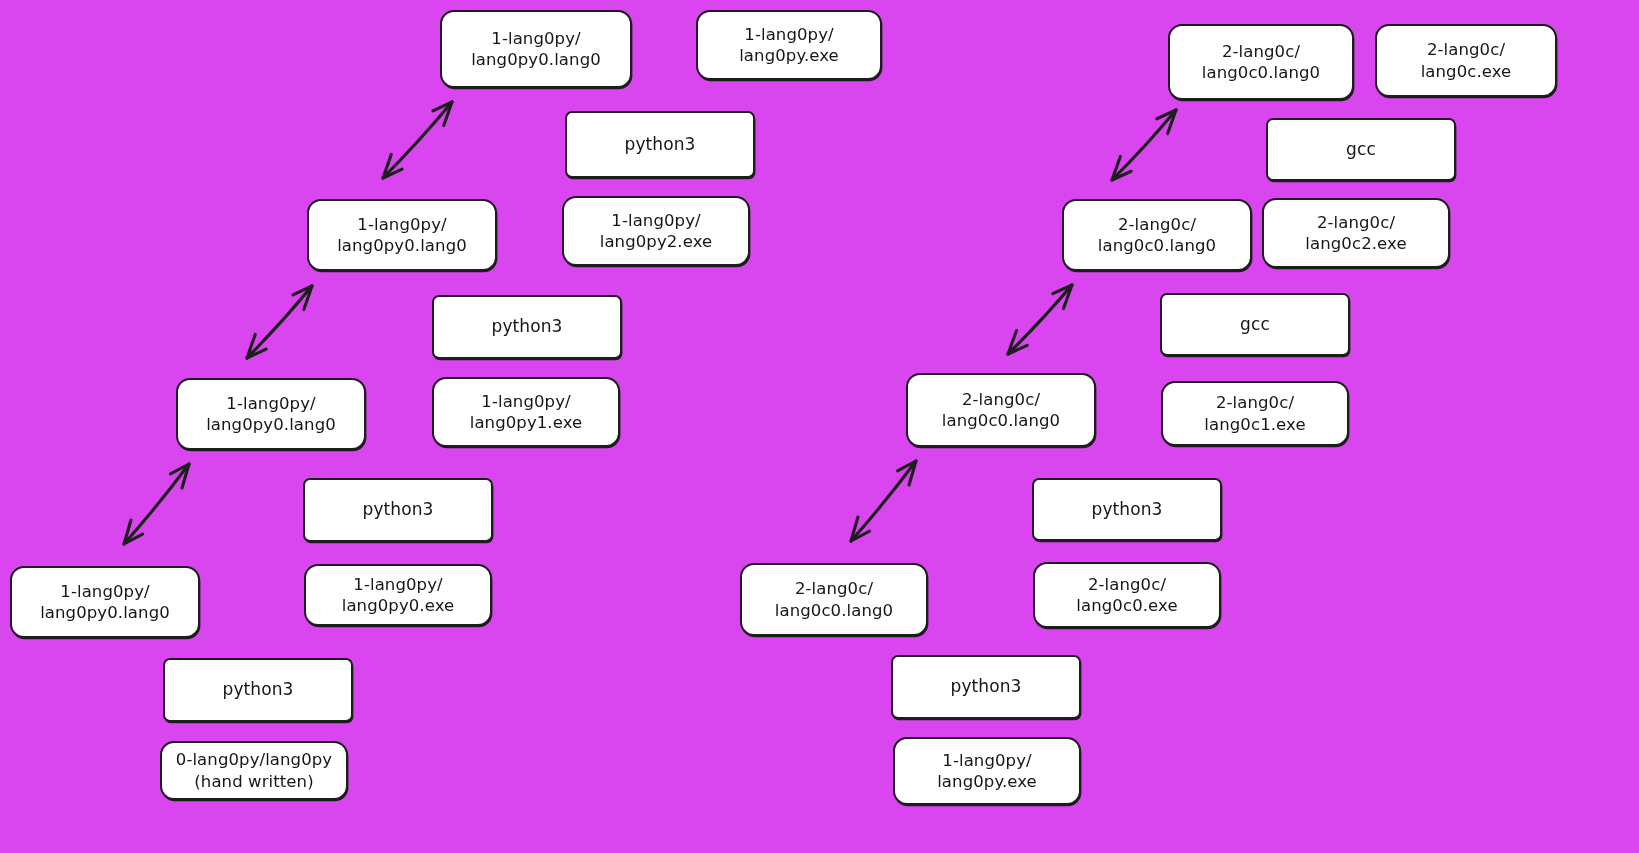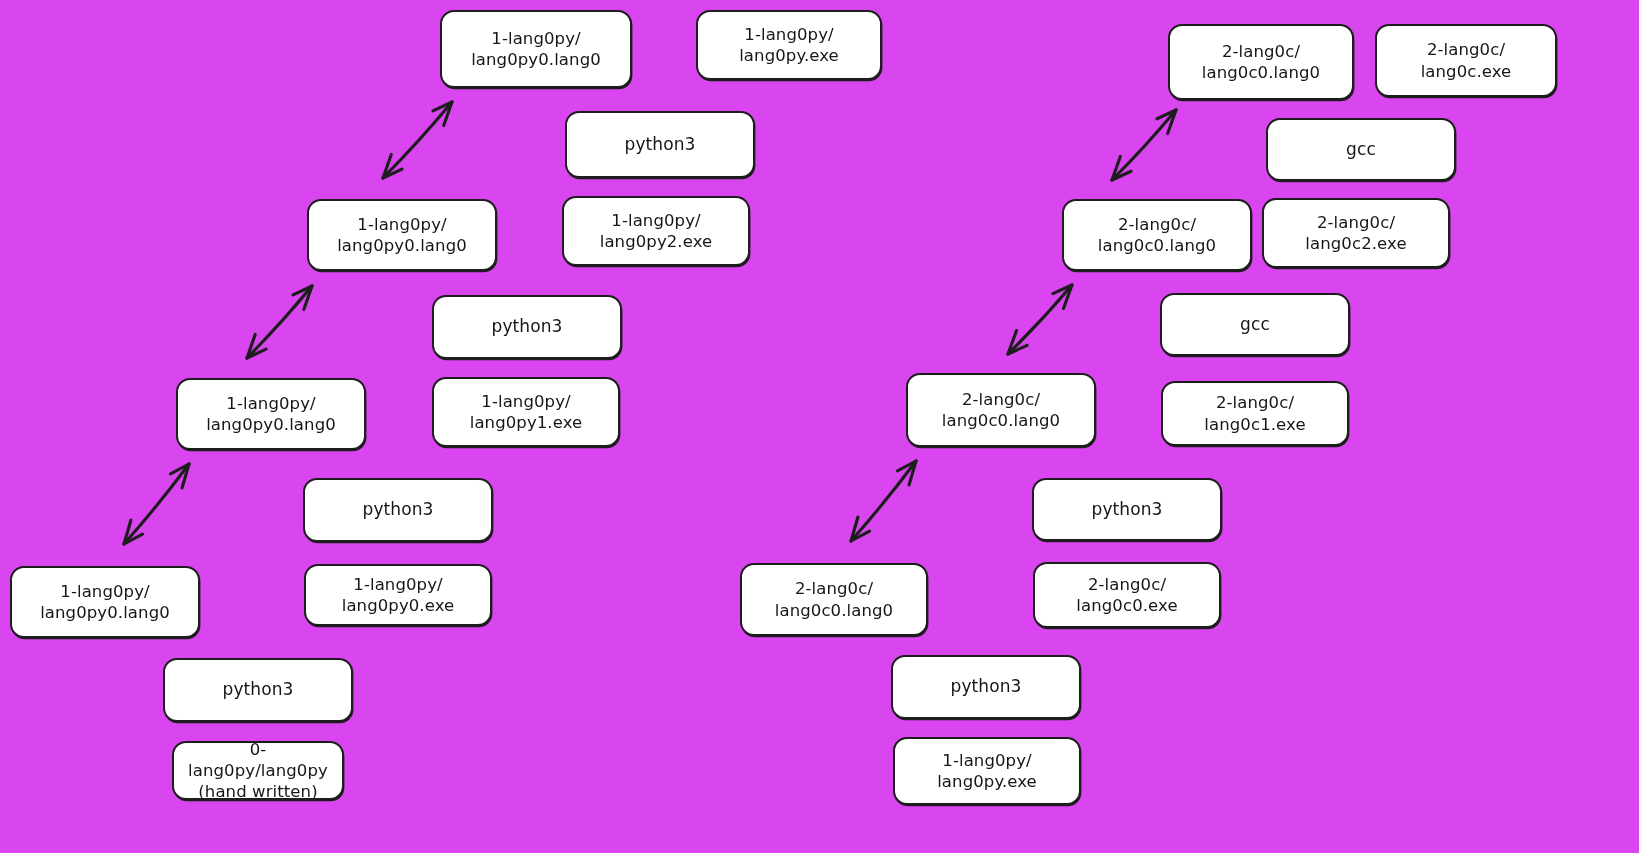--- a/index.html
+++ b/index.html
@@ -29,20 +29,21 @@
     font-family: "DejaVu Sans", sans-serif;
     font-size: 16.5px;
     line-height: 1.28;
     letter-spacing: 0.1px;
     white-space: pre-line;
     padding: 2px 6px;
     box-shadow: 0.8px 1.6px 0 -0.4px #1d1d1d;
   }
   .node.single {
     font-size: 17px;
+    border-radius: 7px;
   }
   svg.arrows {
     position: absolute;
     left: 0;
     top: 0;
     width: 1639px;
     height: 853px;
     pointer-events: none;
     overflow: visible;
   }
@@ -119,21 +120,21 @@
       <div class="node" style="left: 176px; top: 378px; width: 190px; height: 72px;">1-lang0py/
 lang0py0.lang0</div>
       <div class="node" style="left: 432px; top: 377px; width: 188px; height: 70px;">1-lang0py/
 lang0py1.exe</div>
       <div class="node single" style="left: 303px; top: 478px; width: 190px; height: 64px;">python3</div>
       <div class="node" style="left: 10px; top: 566px; width: 190px; height: 72px;">1-lang0py/
 lang0py0.lang0</div>
       <div class="node" style="left: 304px; top: 564px; width: 188px; height: 62px;">1-lang0py/
 lang0py0.exe</div>
       <div class="node single" style="left: 163px; top: 658px; width: 190px; height: 64px;">python3</div>
-      <div class="node" style="left: 160px; top: 741px; width: 172px; height: 59px; margin-left: 12px;">0-lang0py/lang0py
+      <div class="node" style="left: 160px; top: 741px; width: 188px; height: 59px;">0-lang0py/lang0py
 (hand written)</div>
       <div class="node" style="left: 1168px; top: 24px; width: 186px; height: 76px;">2-lang0c/
 lang0c0.lang0</div>
       <div class="node" style="left: 1375px; top: 24px; width: 182px; height: 73px;">2-lang0c/
 lang0c.exe</div>
       <div class="node single" style="left: 1266px; top: 118px; width: 190px; height: 63px;">gcc</div>
       <div class="node" style="left: 1062px; top: 199px; width: 190px; height: 72px;">2-lang0c/
 lang0c0.lang0</div>
       <div class="node" style="left: 1262px; top: 198px; width: 188px; height: 70px;">2-lang0c/
 lang0c2.exe</div>

